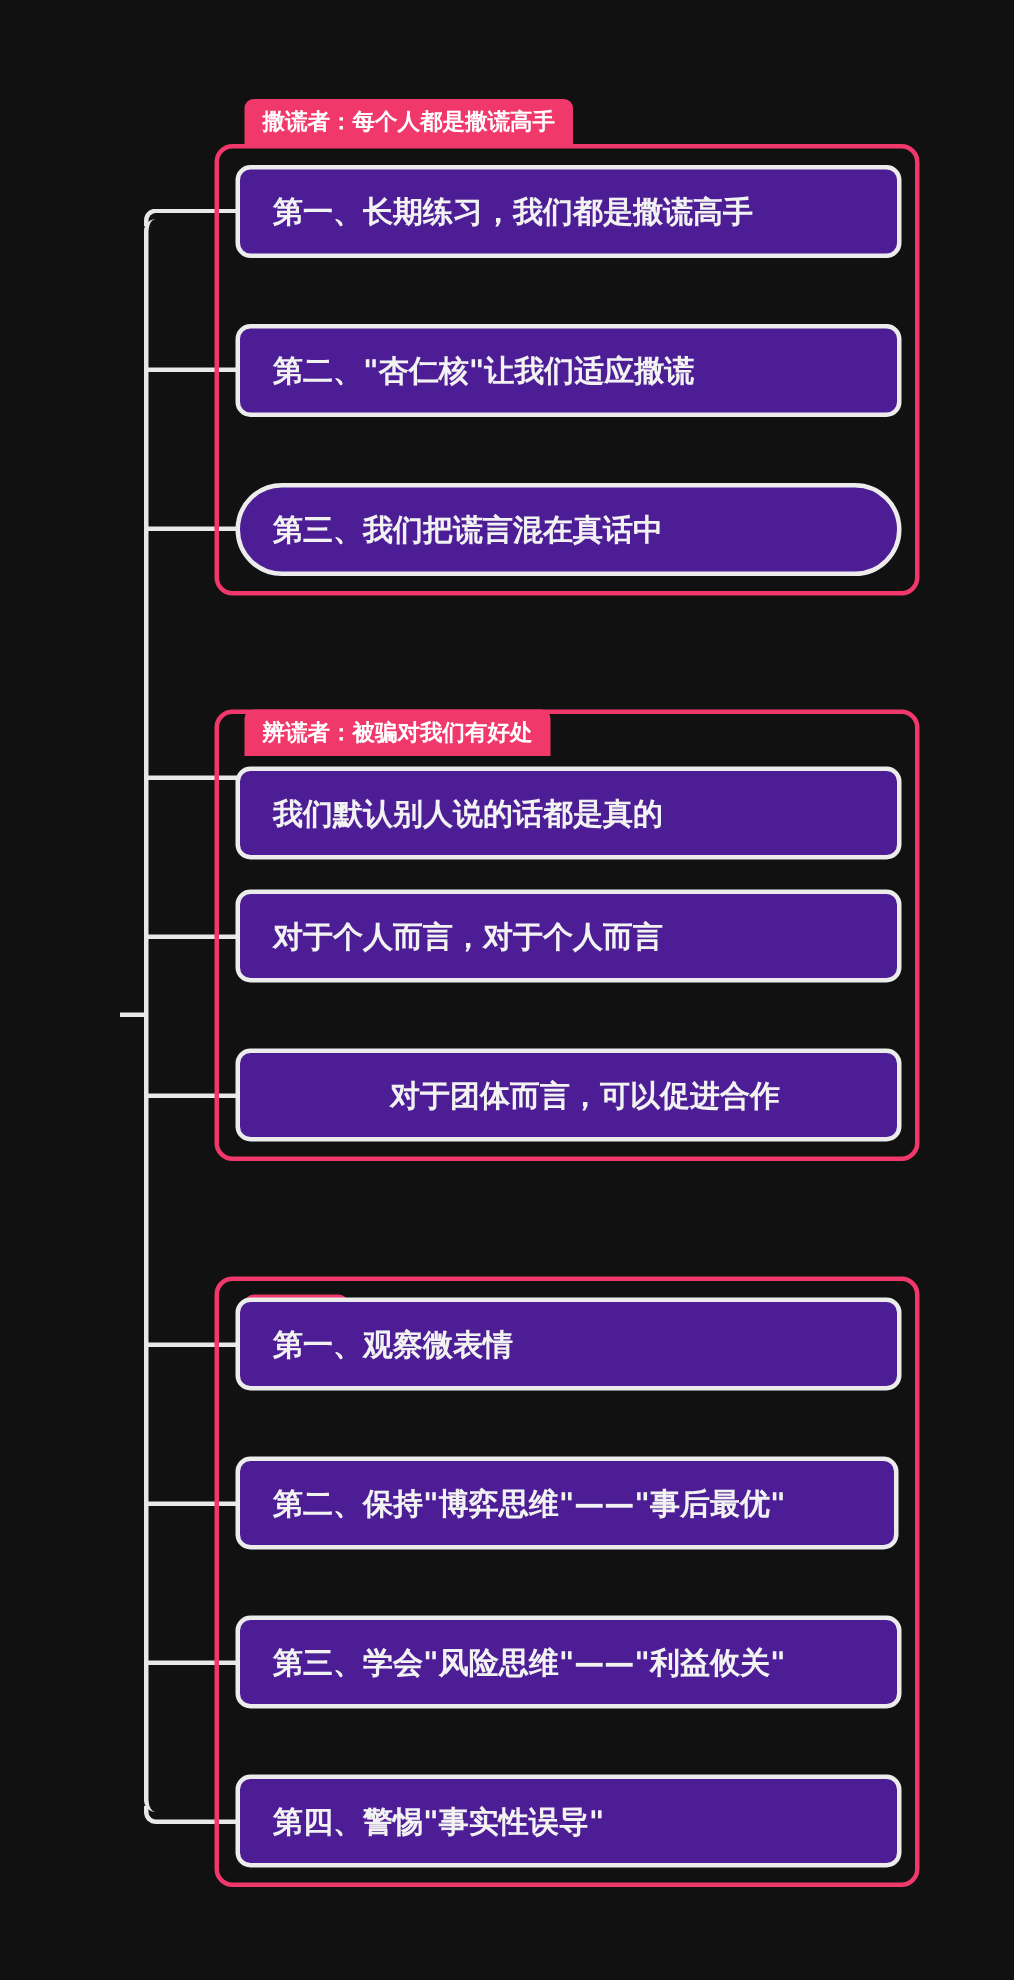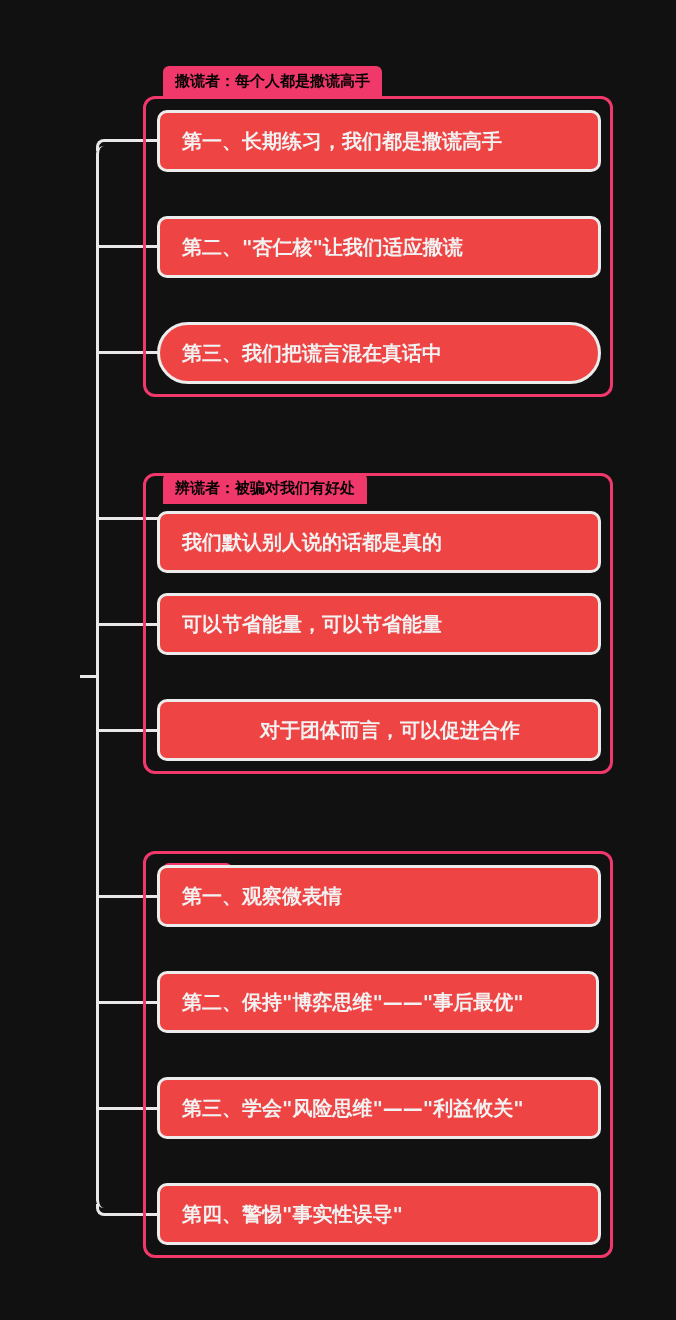--- a/index.html
+++ b/index.html
@@ -39,30 +39,30 @@
   .branch.mid {
     border-left: none; height: 3px; background: #e8e8e8;
   }
   .group {
     position: absolute; left: 143px; width: 470px;
     border: 3px solid #f0386b; border-radius: 12px;
     box-sizing: border-box;
   }
   .tab {
     position: absolute; left: 163px; height: 31px;
-    background: #f0386b; color: #000000;
+    background: #f0386b; color: #ffffff;
     border-radius: 6px 6px 0 0;
     font-size: 15px; font-weight: bold;
     line-height: 31px; padding: 0 12px;
     box-sizing: border-box; white-space: nowrap;
   }
   .node {
     position: absolute; left: 157px; width: 444px; height: 62px;
     border: 3px solid #ececec; border-radius: 10px;
-    background: #ef4444; box-sizing: border-box;
+    background: #4c1d95; box-sizing: border-box;
     color: #f2f2f2; font-size: 20px; font-weight: bold;
     line-height: 56px; padding-left: 22px; white-space: nowrap;
   }
 </style>
 </head>
 <body>
 
 <div class="stub"></div>
 <div class="trunk" style="top:146px;height:1062px;"></div>
 
@@ -79,21 +79,21 @@
 
 <div class="tab" style="top:66px;">撒谎者：每个人都是撒谎高手</div>
 <div class="group" style="top:96px;height:301px;"></div>
 <div class="node" style="top:110px;">第一、长期练习，我们都是撒谎高手</div>
 <div class="node" style="top:216px;">第二、"杏仁核"让我们适应撒谎</div>
 <div class="node" style="top:322px;border-radius:31px;">第三、我们把谎言混在真话中</div>
 
 <div class="tab" style="top:443px;margin-top:30px;">辨谎者：被骗对我们有好处</div>
 <div class="group" style="top:473px;height:301px;"></div>
 <div class="node" style="top:487px;margin-top:24px;">我们默认别人说的话都是真的</div>
-<div class="node" style="top:593px;">可以节省能量，可以节省能量</div>
+<div class="node" style="top:593px;">对于个人而言，对于个人而言</div>
 <div class="node" style="top:699px;text-align:center;">对于团体而言，可以促进合作</div>
 
 <div class="tab" style="top:825px;margin-top:38px;">怎么办</div>
 <div class="group" style="top:851px;height:407px;"></div>
 <div class="node" style="top:865px;">第一、观察微表情</div>
 <div class="node" style="top:971px;width:442px;">第二、保持"博弈思维"——"事后最优"</div>
 <div class="node" style="top:1077px;">第三、学会"风险思维"——"利益攸关"</div>
 <div class="node" style="top:1183px;">第四、警惕"事实性误导"</div>
 
 </body></html>

